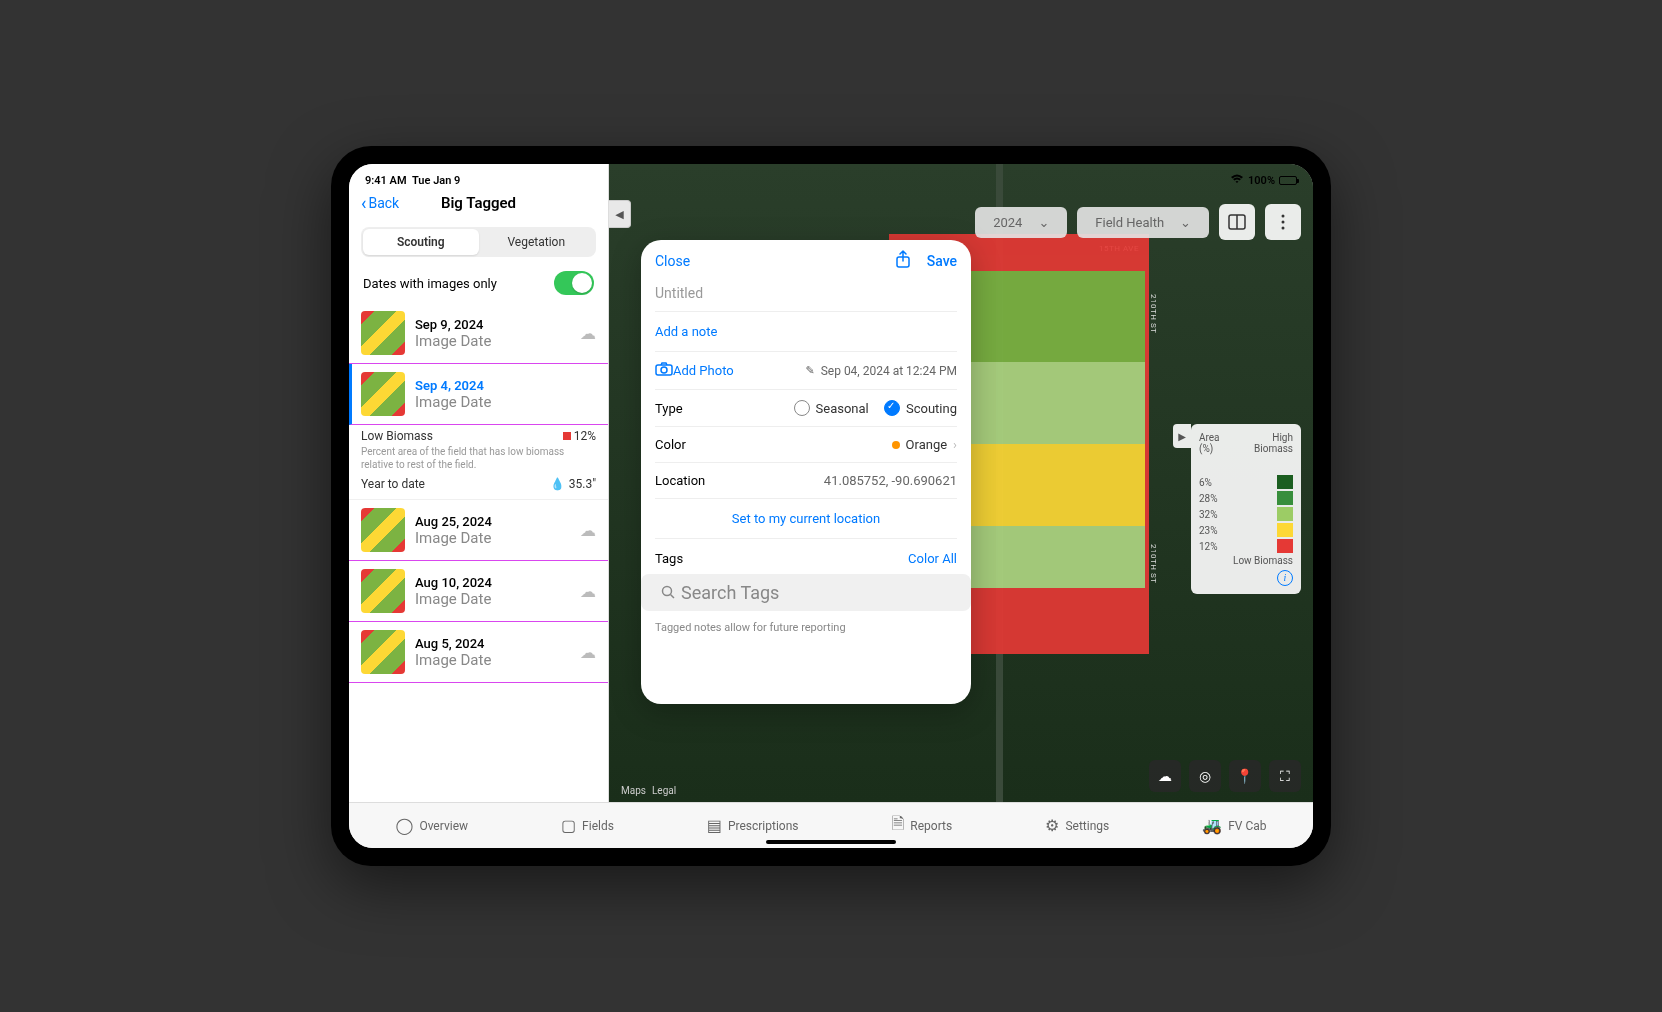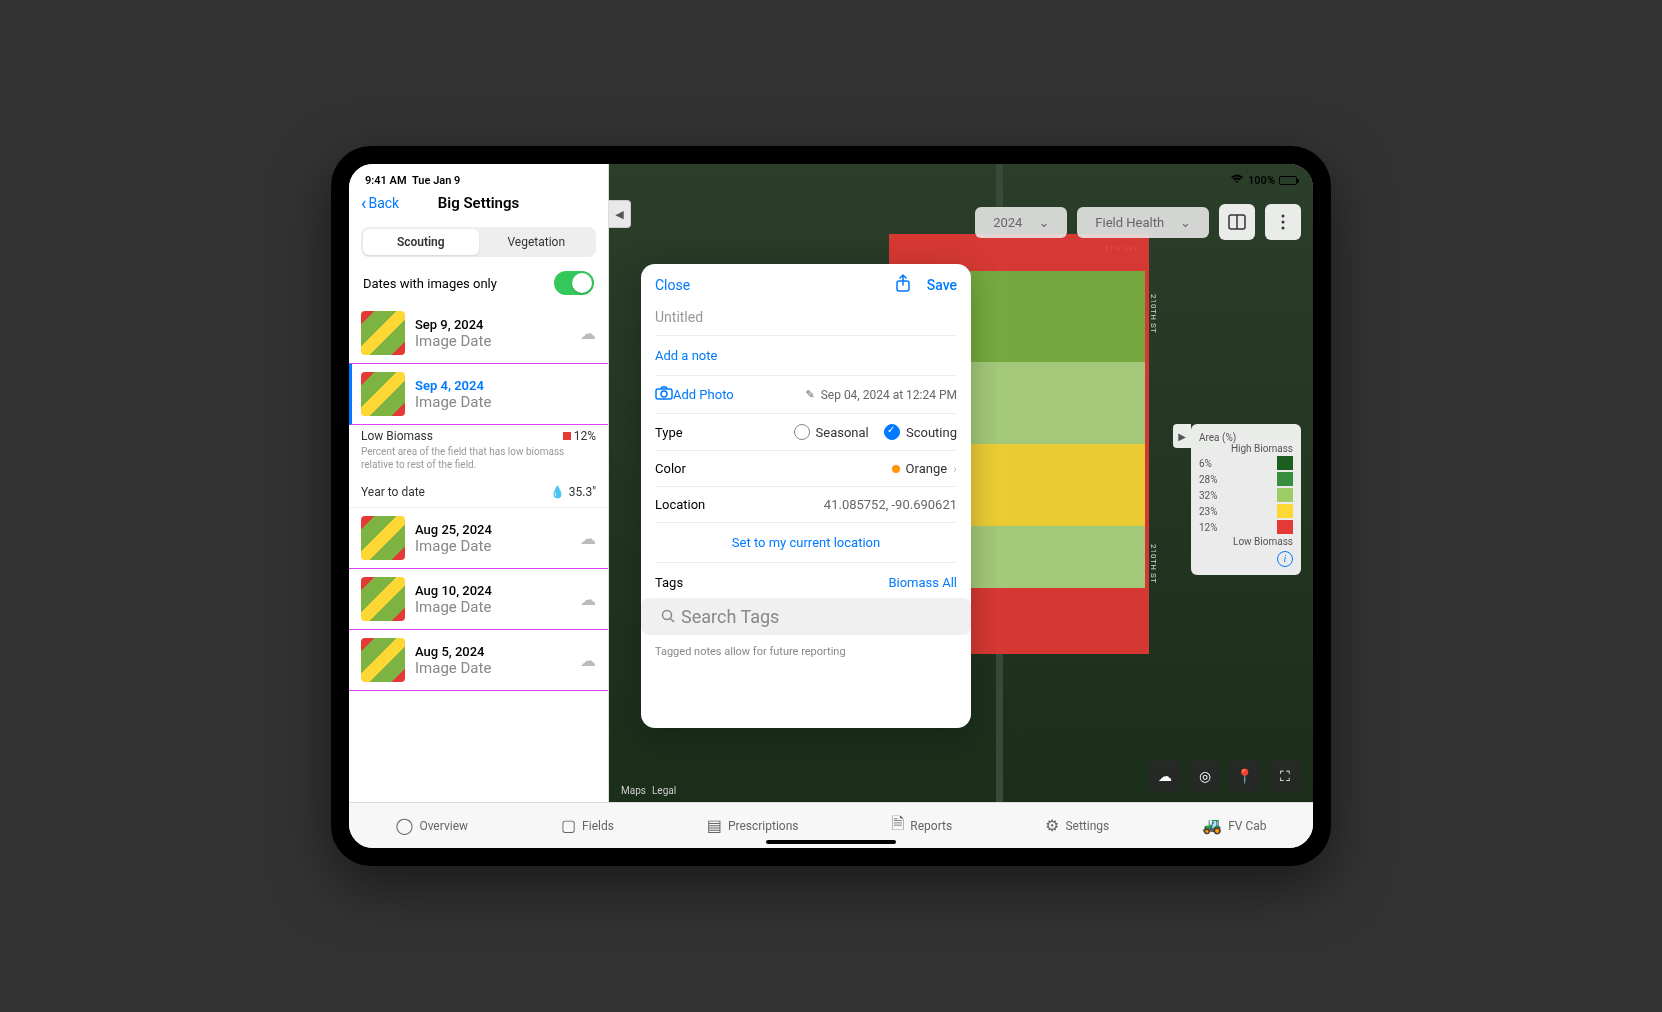--- a/index.html
+++ b/index.html
@@ -84,21 +84,21 @@
 .date-title { font-size:13px; font-weight:500; }
 .date-item.selected .date-title { color:#007aff; font-weight:600; }
 .date-sub { font-size:15px; color:#888; }
 .cloud-icon { color:#bbb; font-size:16px; }
 
 .biomass-block { padding:4px 12px 8px; font-size:11px; color:#666; border-bottom:1px solid #f0f0f0; }
 .biomass-row { display:flex; justify-content:space-between; align-items:center; margin-bottom:2px; }
 .biomass-label { color:#333; font-size:12px; }
 .biomass-val { font-size:12px; color:#333; }
 .biomass-sq { display:inline-block; width:8px; height:8px; background:#e53935; margin-right:3px; }
-.biomass-desc { font-size:10px; color:#999; line-height:1.3; margin-bottom:14px; }
+.biomass-desc { font-size:10px; color:#999; line-height:1.3; margin-bottom:6px; }
 .ytd-row { display:flex; justify-content:space-between; font-size:12px; color:#333; }
 .drop { color:#4fc3f7; }
 
 
 .map-area {
   flex:1; position:relative;
   background: #1a2e1a;
   background-image:
     linear-gradient(90deg, transparent 0%, transparent 55%, #3a4a3a 55%, #3a4a3a 56%, transparent 56%),
     linear-gradient(0deg, #1a2e1a 0%, #2a3e2a 100%);
@@ -137,21 +137,21 @@
   cursor:pointer; color:#333; font-size:16px;
 }
 
 
 .legend {
   position:absolute; right:12px; top:260px;
   background:rgba(245,245,245,0.95); border-radius:6px;
   padding:8px; width:110px; font-size:10px; color:#555;
 }
 .legend-tab { position:absolute; left:-18px; top:0; width:18px; height:24px; background:rgba(245,245,245,0.95); border-radius:4px 0 0 4px; display:flex; align-items:center; justify-content:center; cursor:pointer; font-size:10px; }
-.legend-header { display:flex; justify-content:space-between; margin-bottom:2px;flex-direction:column; }
+.legend-header { display:flex; justify-content:space-between; margin-bottom:21px; }
 .legend-header .r { text-align:right; line-height:1.1; }
 .legend-row { display:flex; align-items:center; justify-content:space-between; margin:2px 0; }
 .legend-sw { width:16px; height:14px; }
 .legend-foot { text-align:right; line-height:1.1; margin-top:2px; }
 .legend-info { text-align:right; margin-top:4px; }
 .legend-info .i { display:inline-block; width:16px; height:16px; border:1.5px solid #007aff; border-radius:50%; color:#007aff; font-size:10px; font-style:italic; text-align:center; line-height:14px; font-family:serif; }
 
 
 .map-bottom-controls {
   position:absolute; right:12px; bottom:10px;
@@ -163,25 +163,24 @@
   cursor:pointer; font-size:14px;
 }
 
 .maps-attr { position:absolute; left:6px; bottom:6px; font-size:10px; color:#ccc; display:flex; gap:6px; align-items:center; }
 
 
 .popover {
   position:absolute;
   left: 292px; top: 76px;
   width: 330px;
-  background:#fff; border-radius:14px;
+  background:#fff; border-radius:20px;
   box-shadow:0 8px 30px rgba(0,0,0,0.25);
   z-index:50;
   overflow:hidden;
-  margin-top:24px;
 }
 .popover::after {
   content:''; position:absolute; right:-8px; top:230px;
   border:8px solid transparent; border-left-color:#fff;
 }
 .pop-header {
   display:flex; justify-content:space-between; align-items:center;
   padding:10px 14px; font-size:14px;
 }
 .pop-header .link { color:#007aff; cursor:pointer; }
@@ -244,21 +243,21 @@
 
     <div class="app">
       <div class="main-area">
 
         <div class="left-panel">
           <div class="panel-header">
             <div class="back-btn">
               <span class="back-chev">‹</span>
               <span>Back</span>
             </div>
-            <div class="panel-title">Big Settings</div>
+            <div class="panel-title">Big Tagged</div>
           </div>
 
           <div class="segmented">
             <div class="seg active">Scouting</div>
             <div class="seg">Vegetation</div>
           </div>
 
           <div class="toggle-row">
             <span>Dates with images only</span>
             <div class="switch">
@@ -454,21 +453,21 @@
 
             <div class="pop-row">
               <span>Location</span>
               <span class="right" style="color:#666">41.085752, -90.690621</span>
             </div>
 
             <div class="center-link">Set to my current location</div>
 
             <div class="tags-row">
               <span>Tags</span>
-              <span class="browse">Biomass All</span>
+              <span class="browse">Color All</span>
             </div>
             <div class="search-tags">
               <span>
                 <svg width="14" height="14" viewBox="0 0 14 14">
                     <circle cx="6" cy="6" r="4.5" fill="none" stroke="#888" stroke-width="1.5"></circle>
                     <line x1="9.5" y1="9.5" x2="13" y2="13" stroke="#888" stroke-width="1.5"></line>
                   </svg>
               </span>
               <span>Search Tags</span>
             </div>

